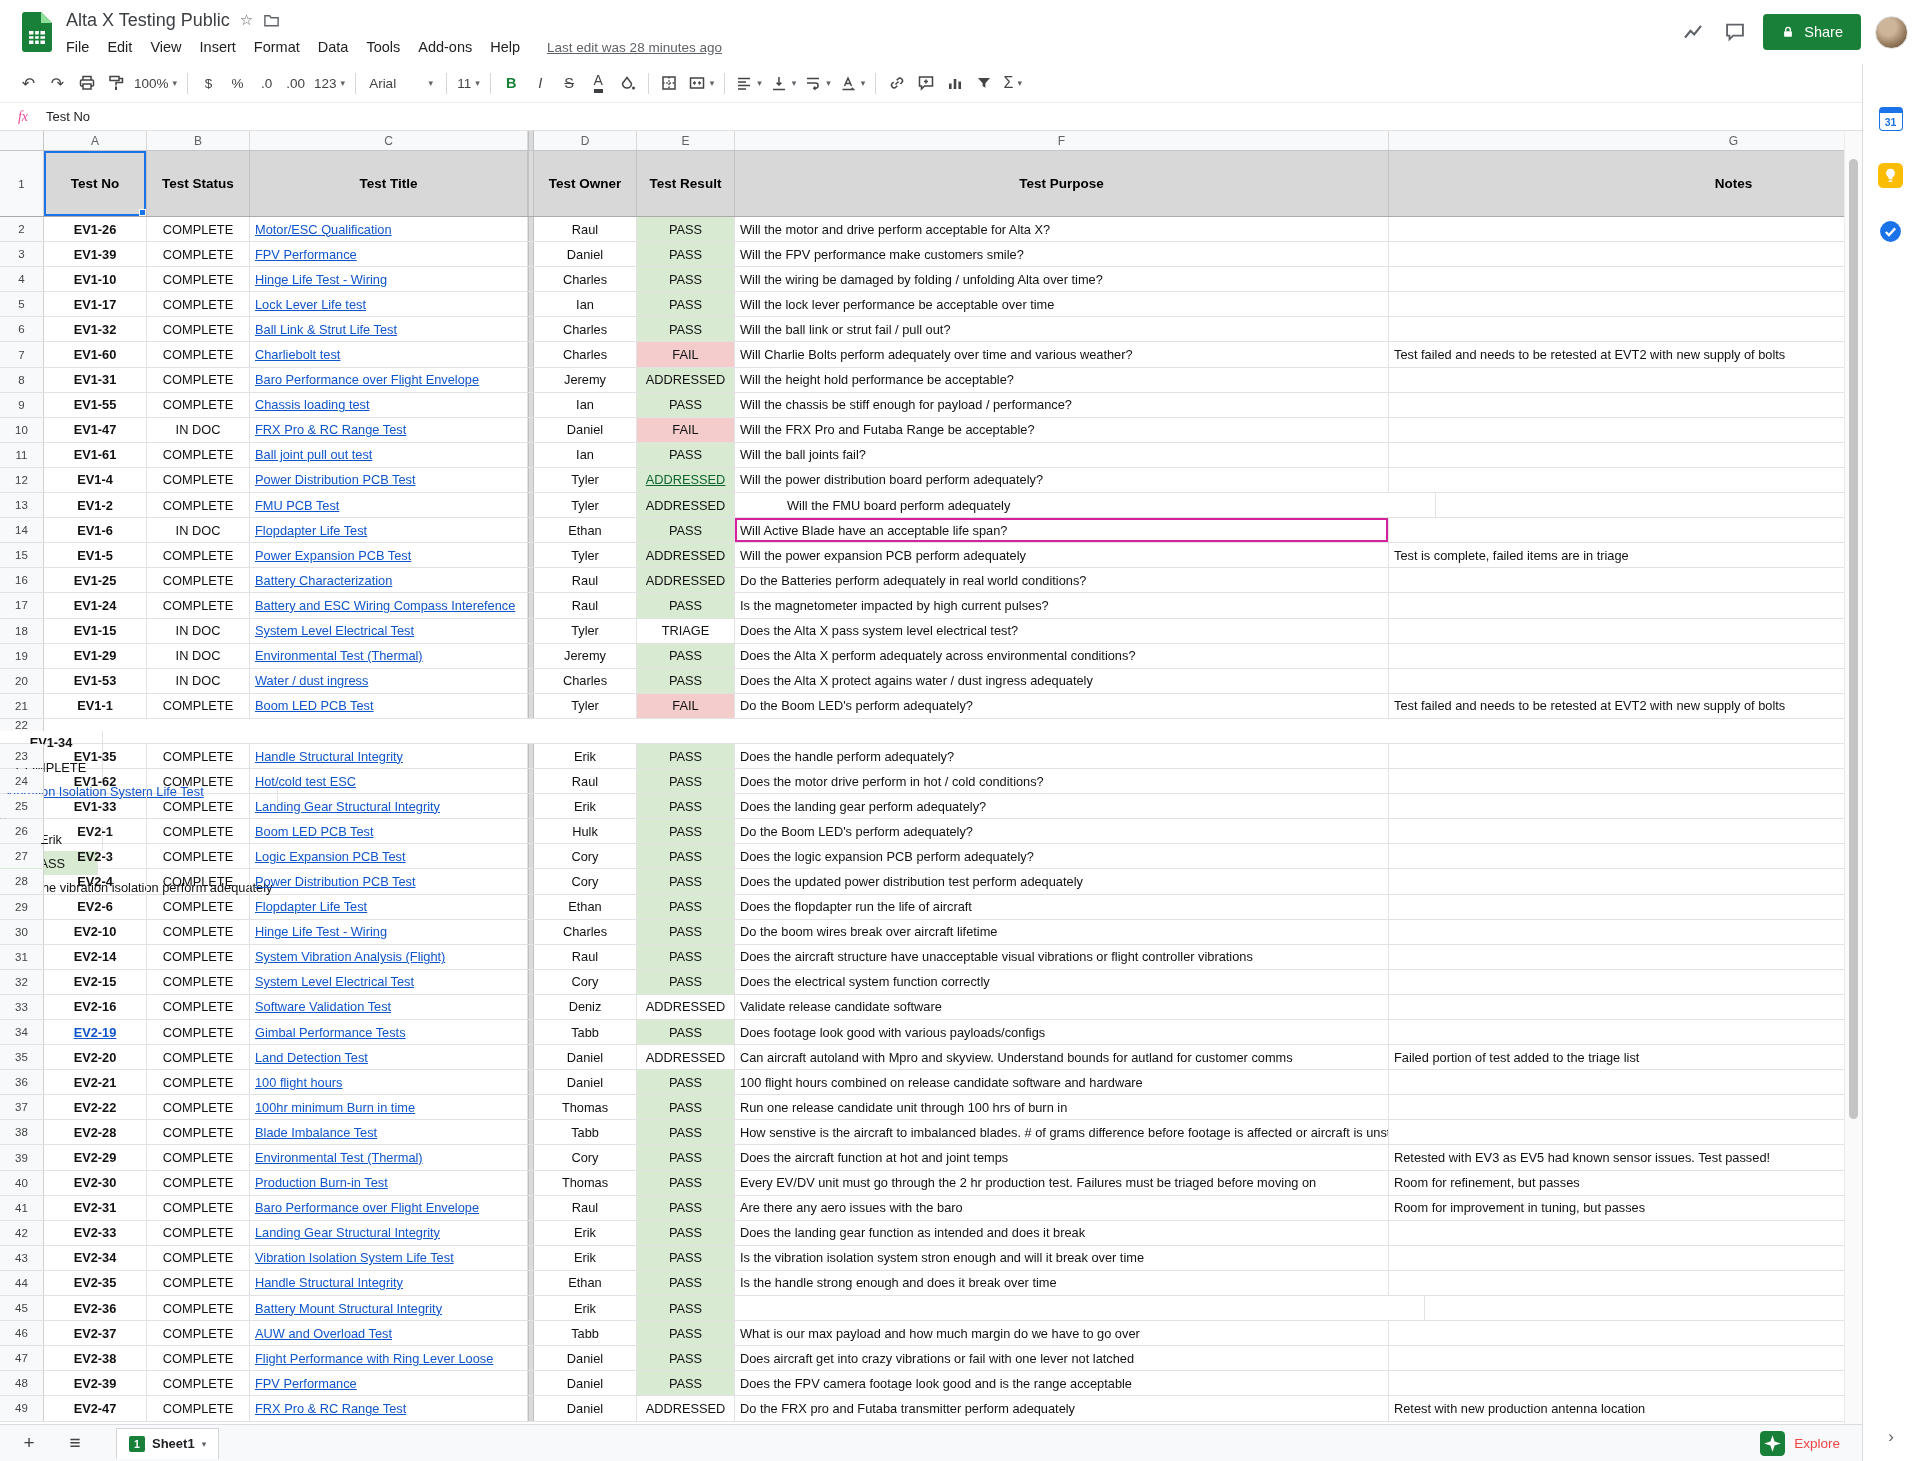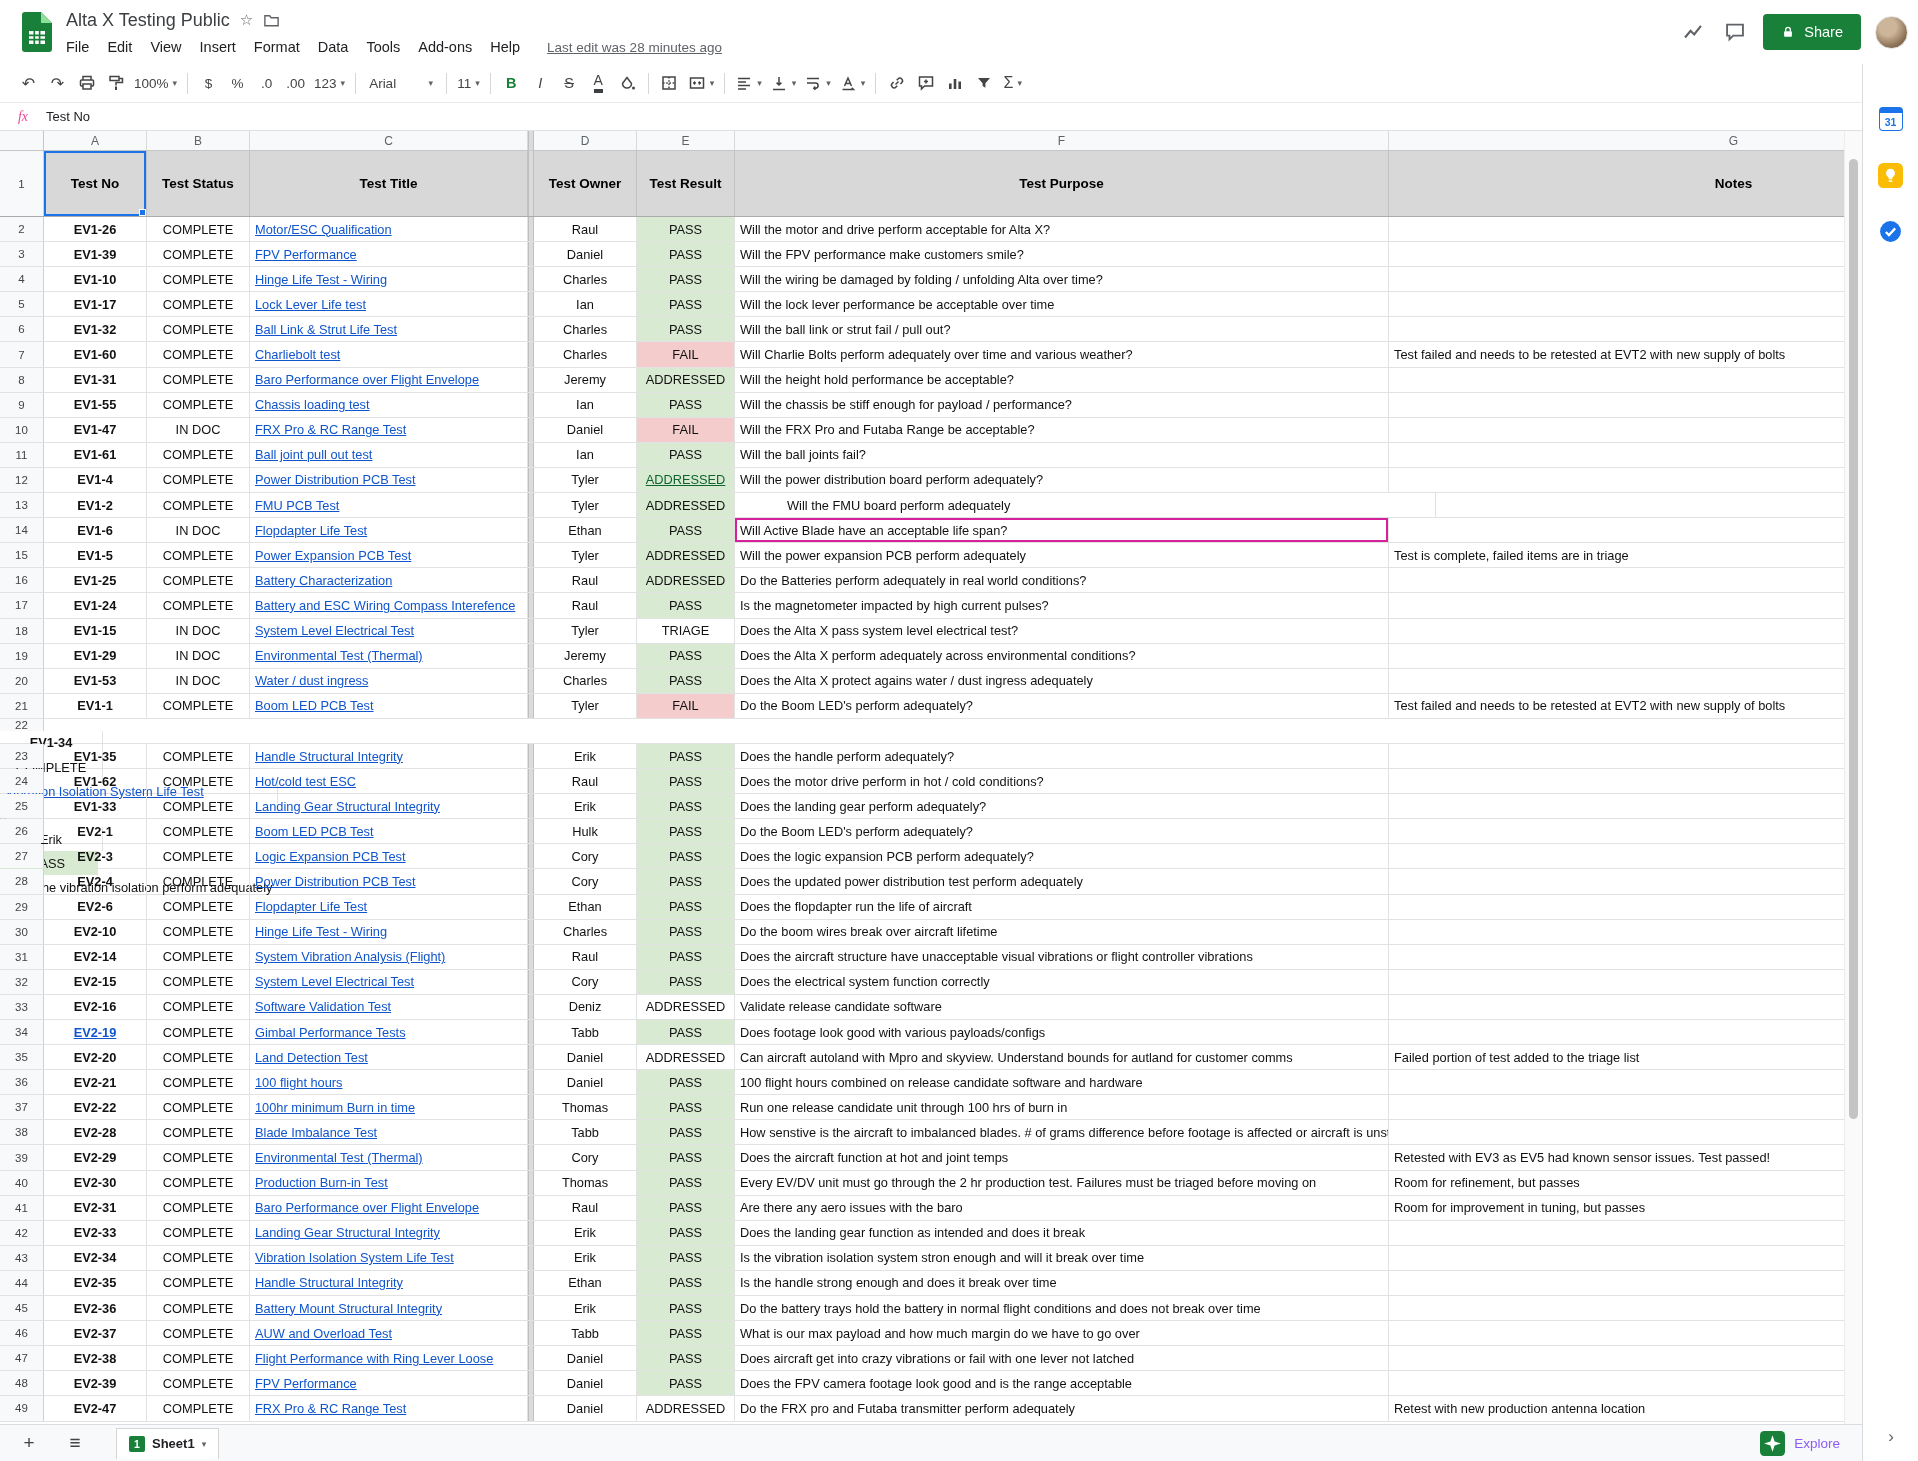--- a/index.html
+++ b/index.html
@@ -68,21 +68,21 @@
   .vthumb { position:absolute; top:28px; left:4px; width:9px; height:960px; background:#c4c4c4; border-radius:5px; }
 
   
   .sheetbar { position:absolute; top:1424px; left:0; width:1862px; height:37px; background:#f8f9fa; border-top:1px solid #dadce0; display:flex; align-items:center; }
   .sb-ic { width:34px; height:30px; display:flex; align-items:center; justify-content:center; color:#444; font-size:19px; margin-left:12px; }
   .sheet-tab { display:flex; align-items:center; gap:7px; background:#fff; border:1px solid #d5d5d5; border-bottom:none; height:31px; margin-left:24px; padding:0 12px; font-size:13px; font-weight:bold; color:#202124; }
   .tab-badge { width:16px; height:16px; background:#188038; color:#fff; font-size:10.5px; font-weight:bold; display:flex; align-items:center; justify-content:center; border-radius:2px; }
   .tab-dd { font-size:9px; color:#5f6368; font-weight:normal; }
   .explore { position:absolute; right:14px; display:flex; align-items:center; gap:9px; height:30px; padding:0 8px; }
   .explore-ic { width:25px; height:25px; }
-  .explore-label { font-size:13.5px; color:#8b5cf6; }
+  .explore-label { font-size:13.5px; color:#ef4444; }
 
   
   .side-panel { position:absolute; left:1862px; top:64px; width:56px; height:1397px; background:#fff; border-left:1px solid #dadce0; display:flex; flex-direction:column; align-items:center; padding-top:42px; gap:30px; }
   .sp-ic { width:26px; height:26px; display:flex; align-items:center; justify-content:center; }
   .cal { width:24px; height:24px; border:1.5px solid #1a73e8; border-top:6px solid #1a73e8; border-radius:4px; background:#fff; color:#1a73e8; font-size:10.5px; font-weight:bold; display:flex; align-items:center; justify-content:center; }
   .panel-chevron { position:absolute; bottom:14px; left:0; width:56px; text-align:center; color:#5f6368; font-size:17px; }
 </style>
 </head>
 <body>
 
@@ -822,21 +822,20 @@
           <div class="cell c-left" style="width: 690px;"></div>
         </div>
         <div class="row" style="height: 25.1px;">
           <div class="rowhead">45</div>
           <div class="cell c-center c-bold" style="width: 103px;">EV2-36</div>
           <div class="cell c-center" style="width: 103px;">COMPLETE</div>
           <div class="cell c-left link" style="width: 278px;">Battery Mount Structural Integrity</div>
           <div class="freeze-gap"></div>
           <div class="cell c-center" style="width: 103px;">Erik</div>
           <div class="cell c-center res-g" style="width: 98px;">PASS</div>
-          <div class="cell c-left" style="width: 654px;">Do the battery trays hold the battery in normal flight conditions and does not break over time</div>
           <div class="cell c-left" style="width: 690px;"></div>
         </div>
         <div class="row" style="height: 25.1px;">
           <div class="rowhead">46</div>
           <div class="cell c-center c-bold" style="width: 103px;">EV2-37</div>
           <div class="cell c-center" style="width: 103px;">COMPLETE</div>
           <div class="cell c-left link" style="width: 278px;">AUW and Overload Test</div>
           <div class="freeze-gap"></div>
           <div class="cell c-center" style="width: 103px;">Tabb</div>
           <div class="cell c-center res-g" style="width: 98px;">PASS</div>

